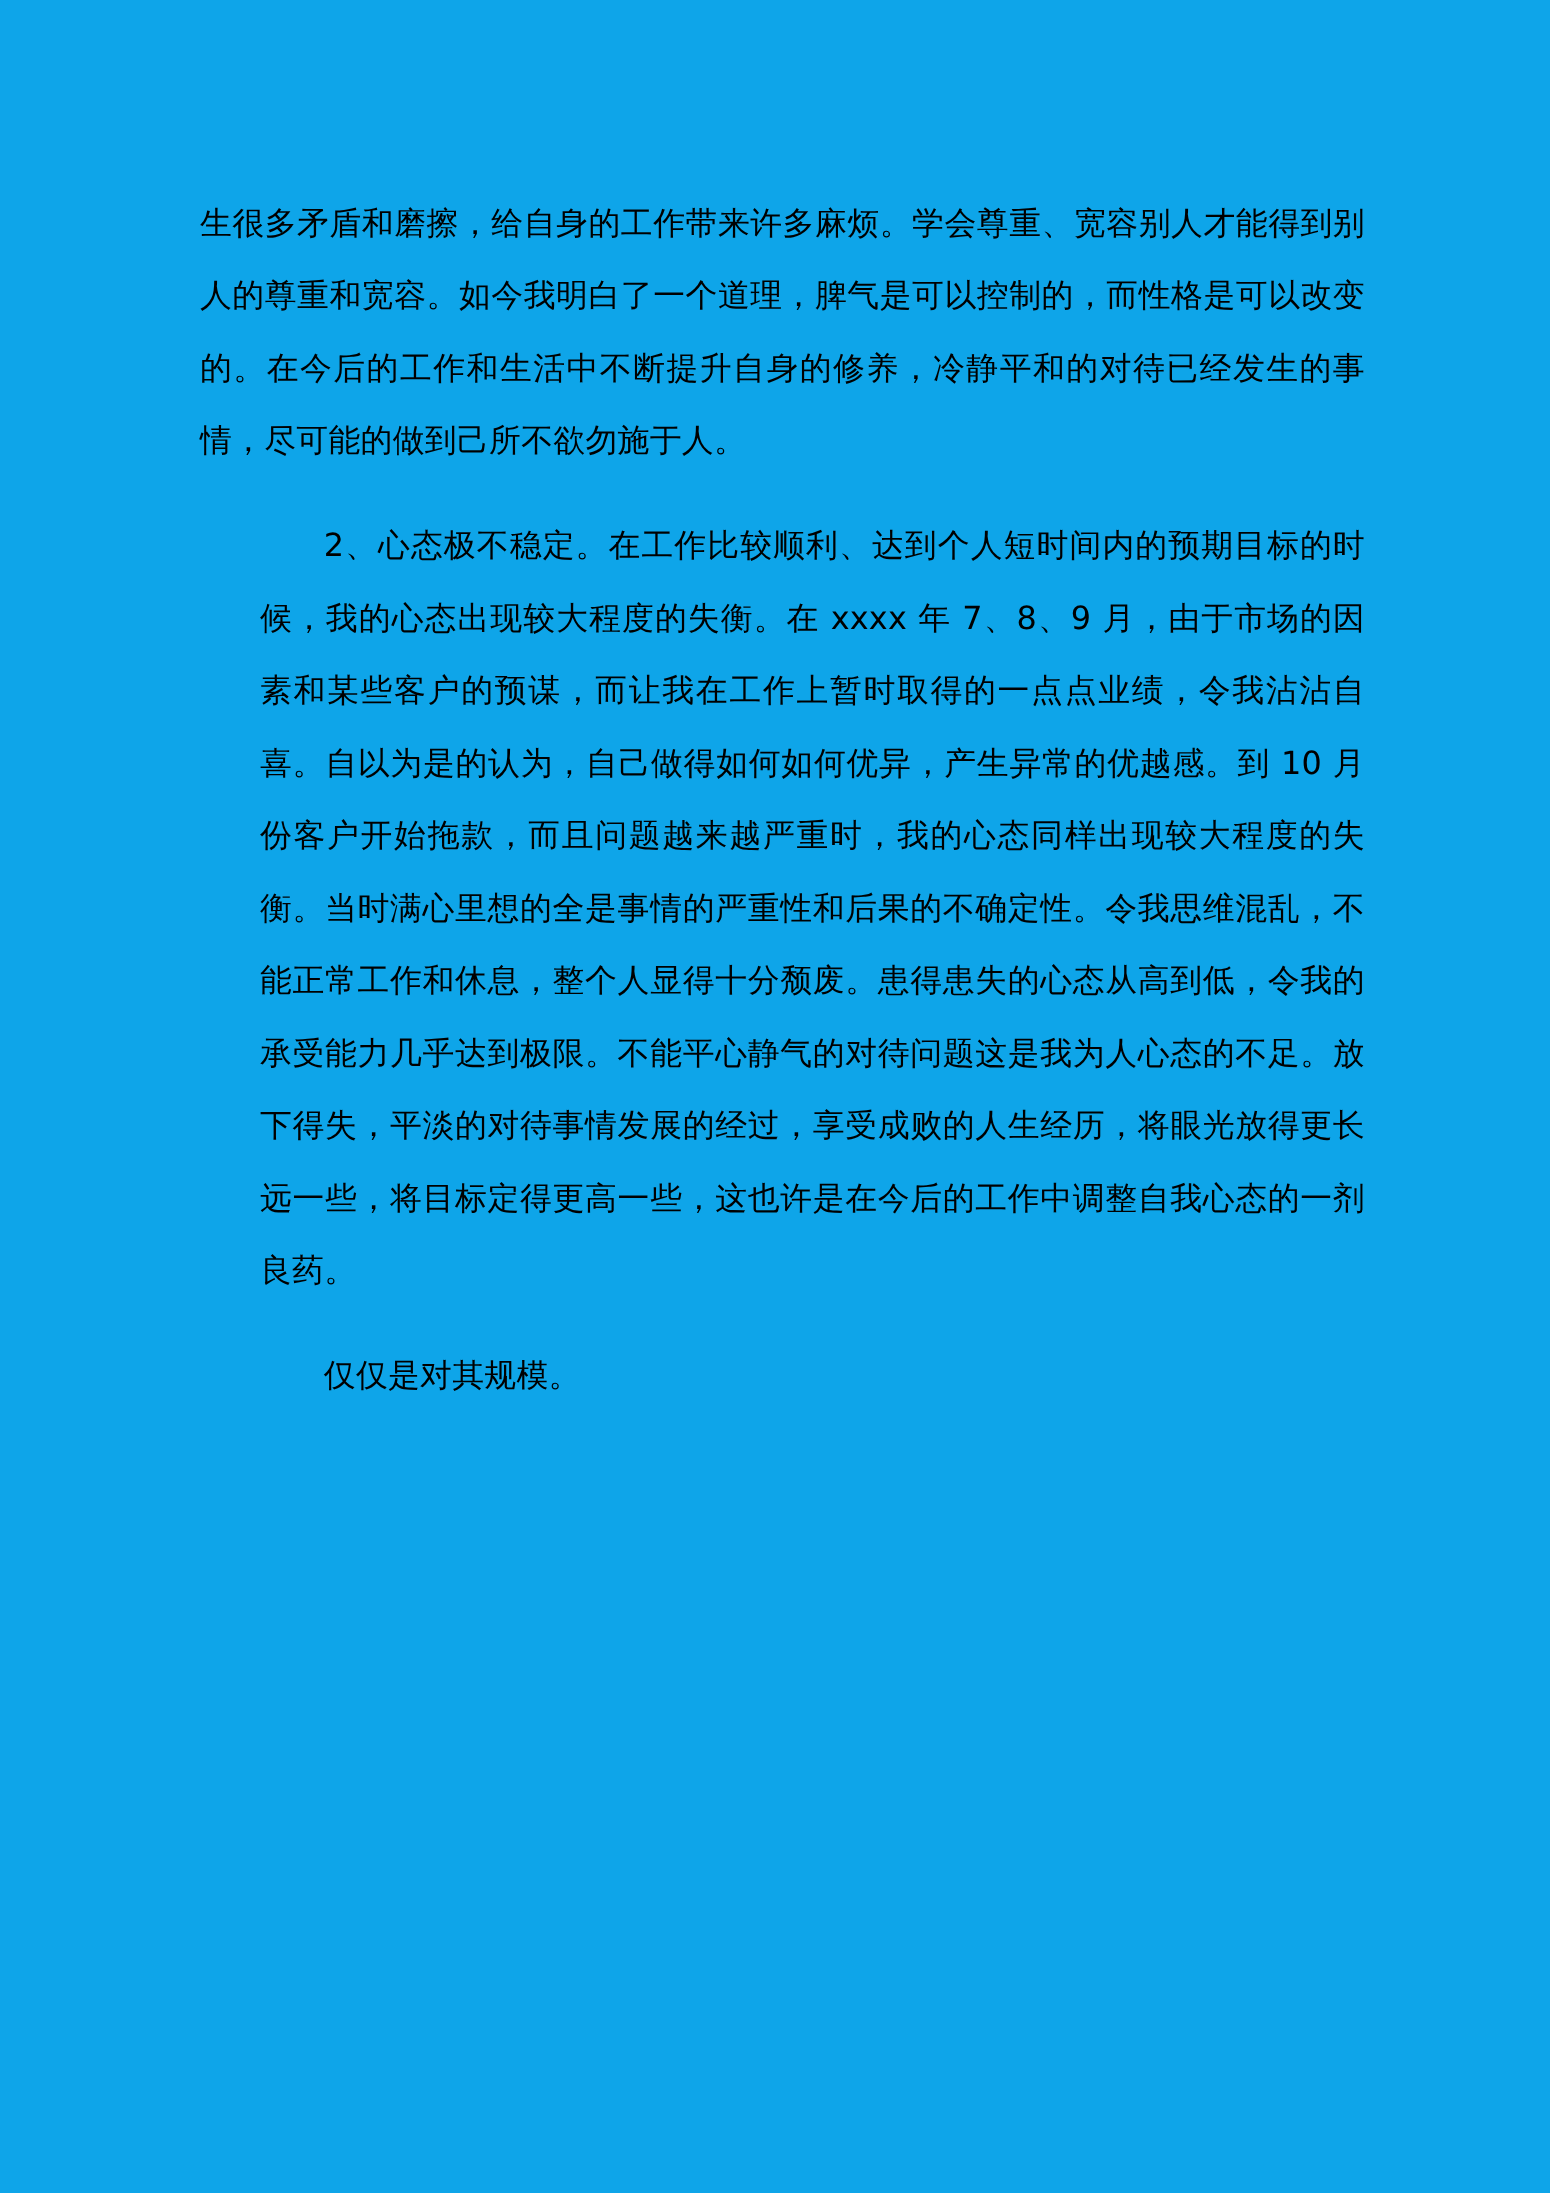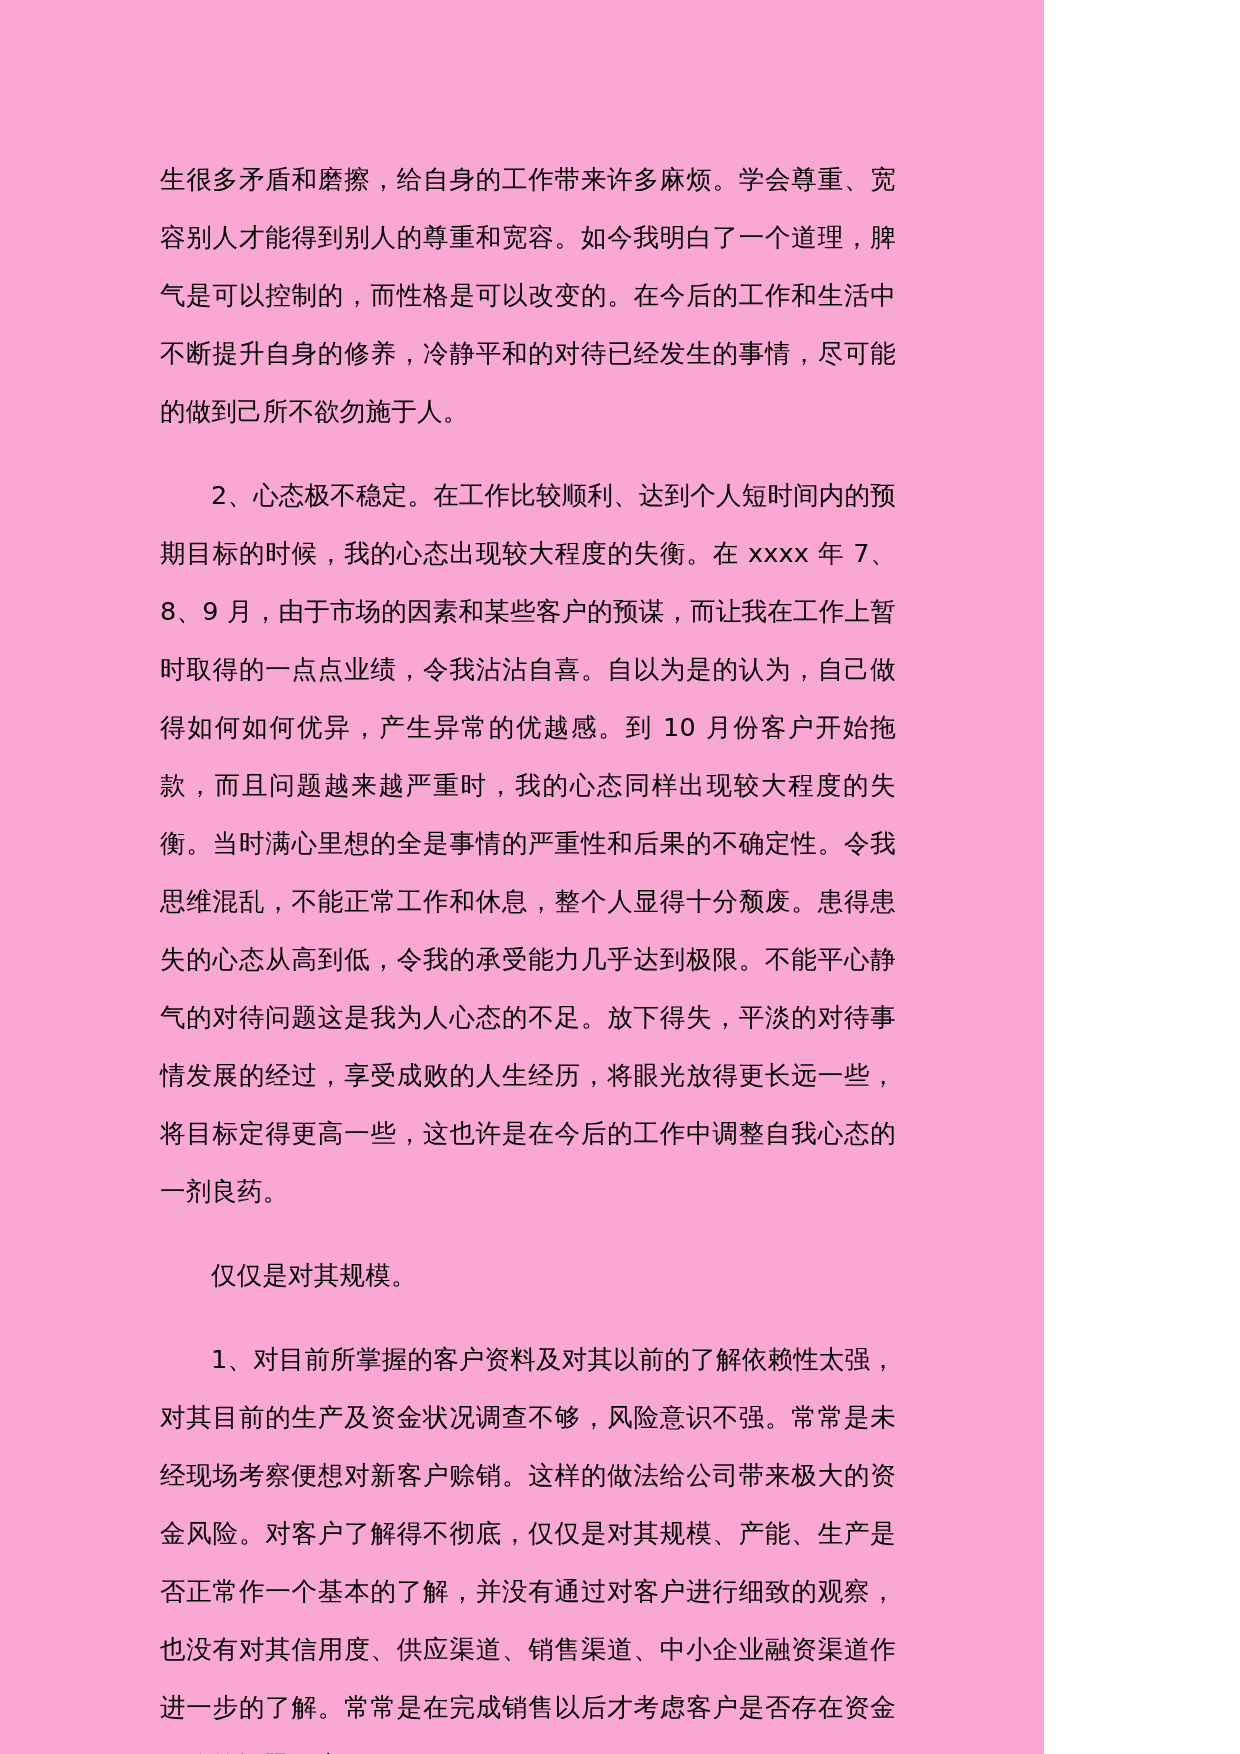--- a/index.html
+++ b/index.html
@@ -8,47 +8,47 @@
     background: #ffffff;
   }
   body {
     width: 1240px;
     height: 1754px;
     font-family: "DejaVu Sans", "Liberation Sans", sans-serif;
     color: #000000;
   }
   .page {
     box-sizing: border-box;
-    width: 1044px;
+    width: 1240px;
     height: 1754px;
     padding: 150px 148px 100px 160px;
-    background: #f9a8d4;
+    background: #0ea5e9;
     position: relative;
   }
   .doc-body {
     font-size: 25.5px;
     line-height: 58px;
     text-align: justify;
     text-justify: inter-ideograph;
     letter-spacing: 0.2px;
   }
   p.para {
     margin: 0;
     padding: 0;
   }
   p.indent {
     text-indent: 2em;
+    margin-left: 48px;
   }
   p.gap {
     margin-top: 26px;
   }
 </style>
 </head>
 <body>
 
 <div class="page">
   <div class="doc-body">
     <p class="para">生很多矛盾和磨擦，给自身的工作带来许多麻烦。学会尊重、宽容别人才能得到别人的尊重和宽容。如今我明白了一个道理，脾气是可以控制的，而性格是可以改变的。在今后的工作和生活中不断提升自身的修养，冷静平和的对待已经发生的事情，尽可能的做到己所不欲勿施于人。</p>
     <p class="para indent gap">2、心态极不稳定。在工作比较顺利、达到个人短时间内的预期目标的时候，我的心态出现较大程度的失衡。在 xxxx 年 7、8、9 月，由于市场的因素和某些客户的预谋，而让我在工作上暂时取得的一点点业绩，令我沾沾自喜。自以为是的认为，自己做得如何如何优异，产生异常的优越感。到 10 月份客户开始拖款，而且问题越来越严重时，我的心态同样出现较大程度的失衡。当时满心里想的全是事情的严重性和后果的不确定性。令我思维混乱，不能正常工作和休息，整个人显得十分颓废。患得患失的心态从高到低，令我的承受能力几乎达到极限。不能平心静气的对待问题这是我为人心态的不足。放下得失，平淡的对待事情发展的经过，享受成败的人生经历，将眼光放得更长远一些，将目标定得更高一些，这也许是在今后的工作中调整自我心态的一剂良药。</p>
     <p class="para indent gap">仅仅是对其规模。</p>
-    <p class="para indent gap">1、对目前所掌握的客户资料及对其以前的了解依赖性太强，对其目前的生产及资金状况调查不够，风险意识不强。常常是未经现场考察便想对新客户赊销。这样的做法给公司带来极大的资金风险。对客户了解得不彻底，仅仅是对其规模、产能、生产是否正常作一个基本的了解，并没有通过对客户进行细致的观察，也没有对其信用度、供应渠道、销售渠道、中小企业融资渠道作进一步的了解。常常是在完成销售以后才考虑客户是否存在资金风险的问题。这</p>
   </div>
 </div>
 
 </body></html>

